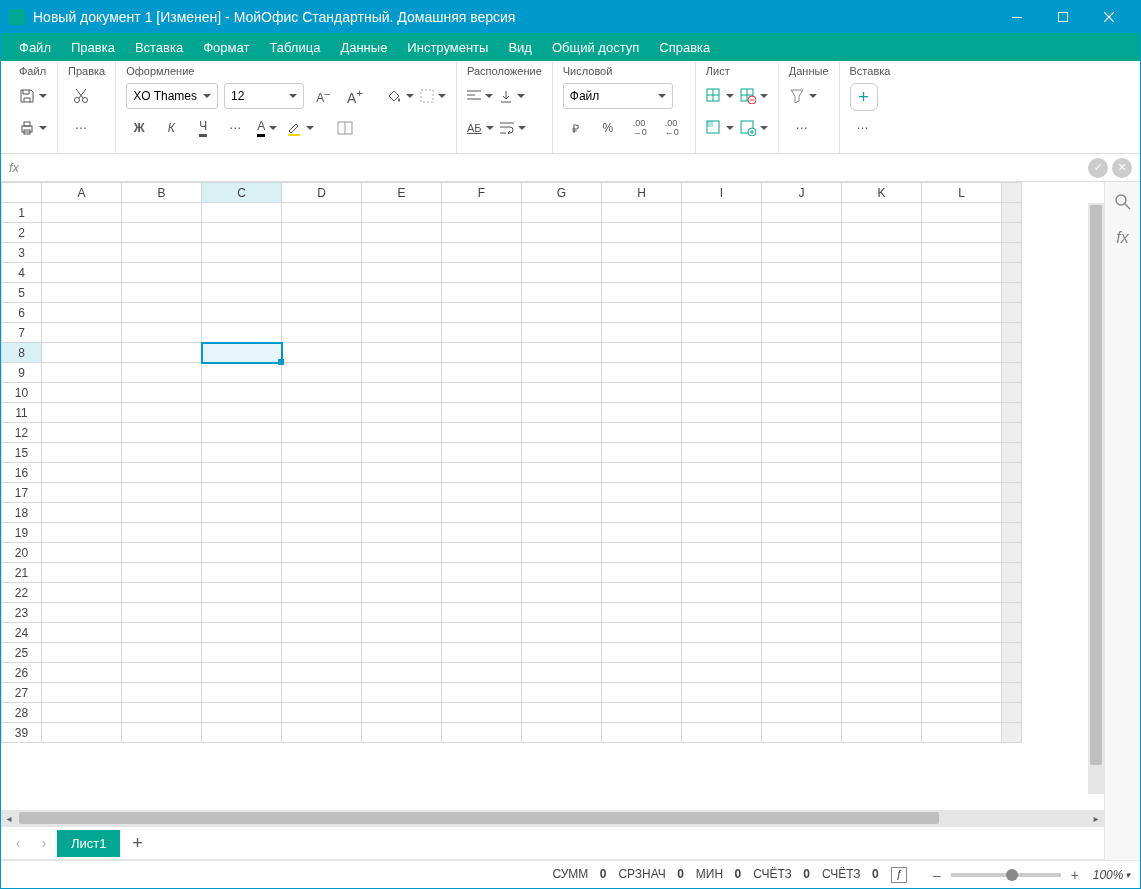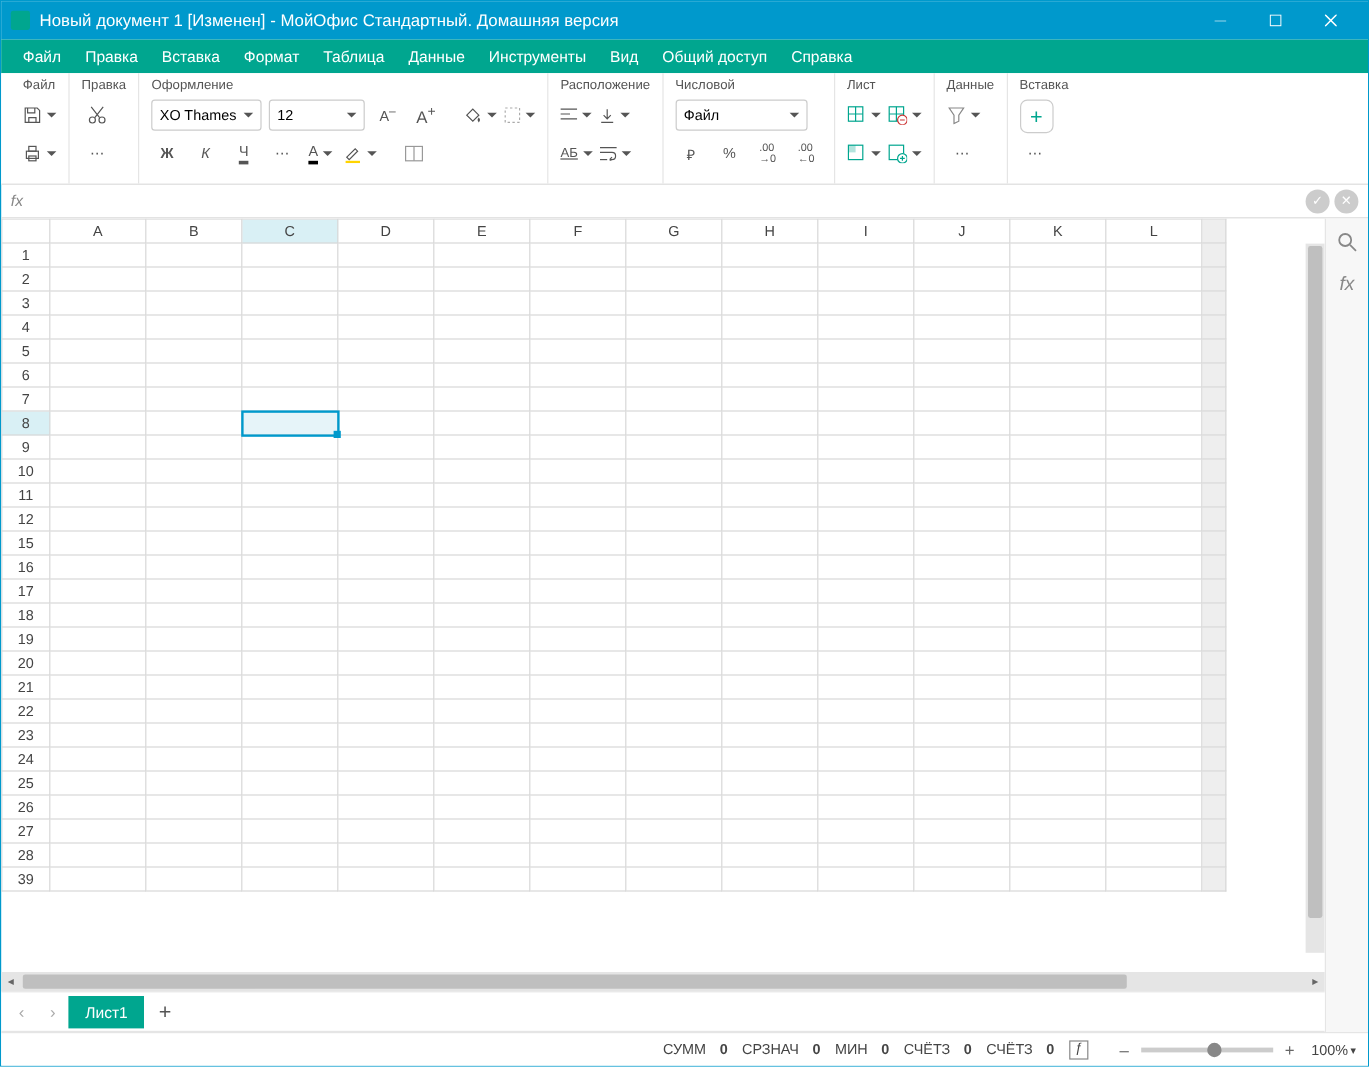--- a/index.html
+++ b/index.html
@@ -57,21 +57,21 @@
 .sheet-tab { padding: 6px 14px; background: #00a68f; color: #fff; font-size: 13px; cursor: pointer; }
 .addsheet { width: 26px; height: 26px; display: flex; align-items: center; justify-content: center; font-size: 18px; color: #555; cursor: pointer; margin-left: 4px; }
 .statusbar { height: 28px; border-top: 1px solid #e5e5e5; display: flex; align-items: center; padding: 0 10px; font-size: 12px; color: #444; background: #fff; }
 .statusbar .stats { margin-left: auto; display: flex; gap: 12px; }
 .stat-item { display: flex; gap: 4px; }
 .fxbox { border: 1px solid #888; padding: 0 4px; font-style: italic; font-size: 11px; cursor: pointer; }
 .zoom { display: flex; align-items: center; gap: 6px; margin-left: 10px; }
 .zslider { width: 110px; height: 4px; background: #ccc; position: relative; }
 .zslider .zthumb { position: absolute; left: 55px; top: -4px; width: 12px; height: 12px; border-radius: 50%; background: #888; }
 .zbtn { cursor: pointer; color: #666; font-size: 14px; width: 16px; text-align: center; }
-.zoomval { margin-left: 4px; display: flex; align-items: center; gap: 2px; }
+.zoomval { margin-left: 4px; display: flex; align-items: center; gap: 2px; font-style: italic; }
 svg { display: block; }
 </style>
 </head>
 <body>
 
 <div class="window">
 
   <div class="titlebar">
     <div class="app-icon"></div>
     <div class="title-text">Новый документ 1 [Изменен] - МойОфис Стандартный. Домашняя версия</div>

